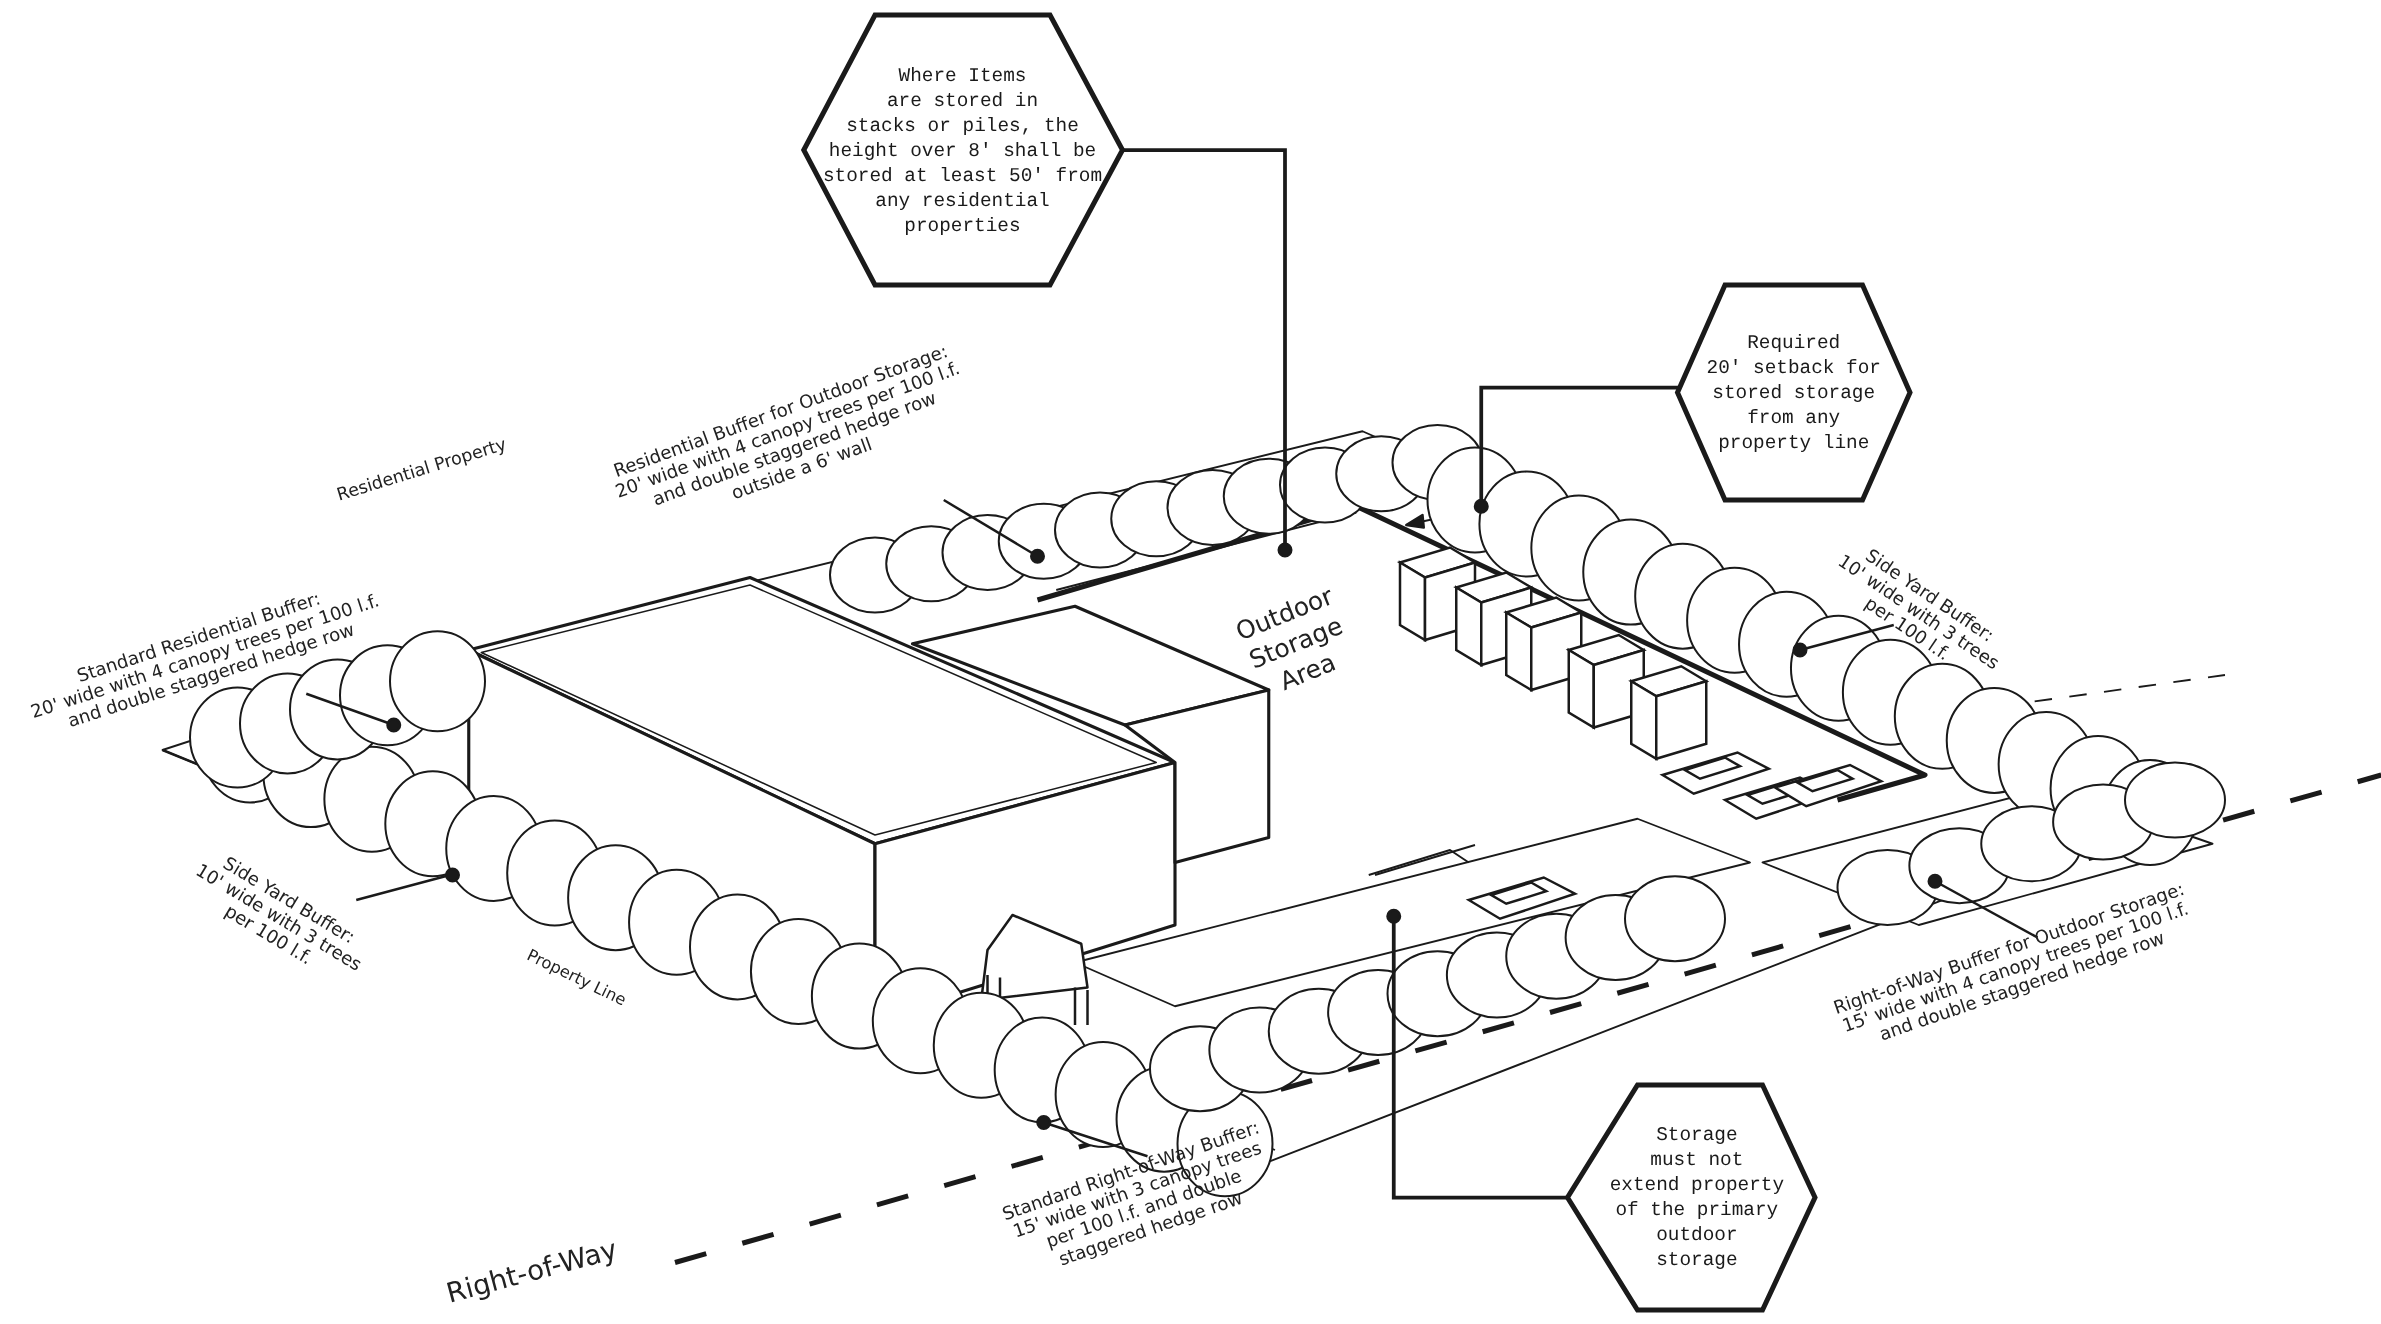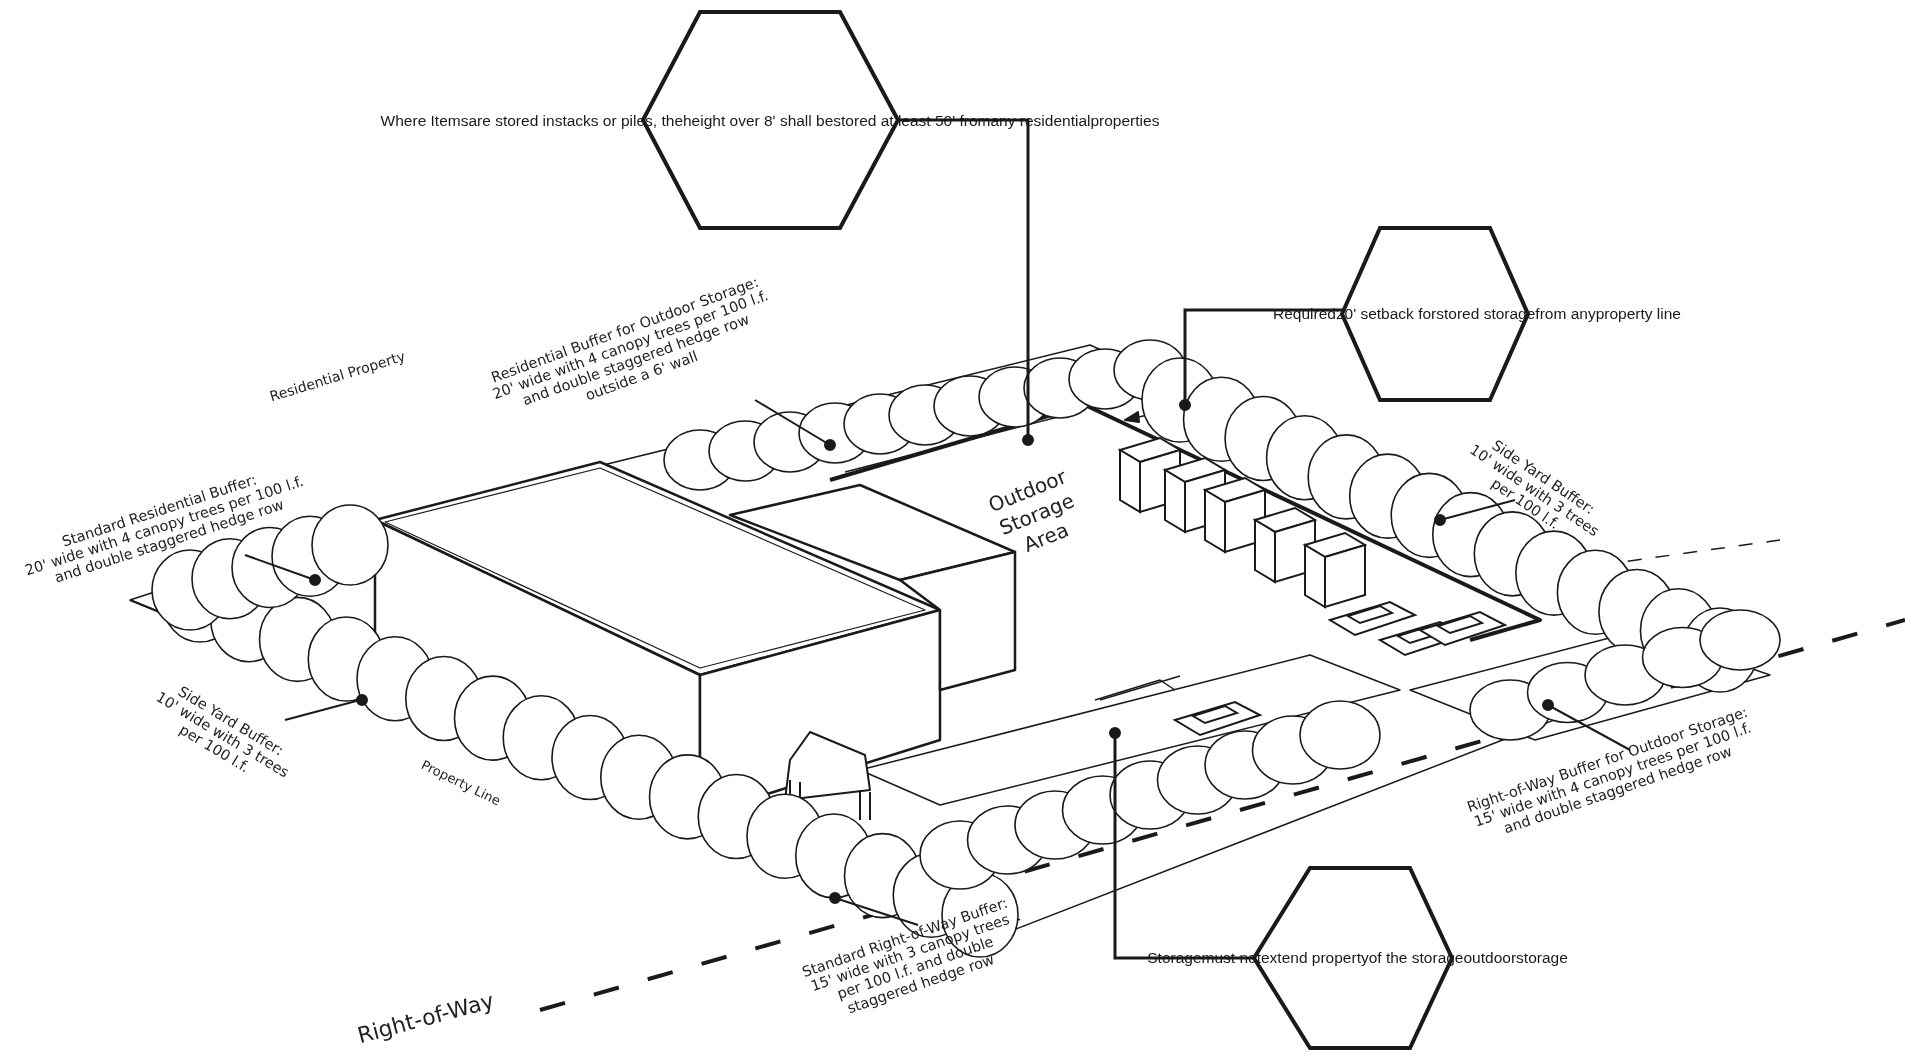--- a/index.html
+++ b/index.html
@@ -2,22 +2,22 @@
 <html><head>
 <meta charset="utf-8">
 <style>
   html, body { margin:0; padding:0; background:#ffffff; }
   body { width:1905px; height:1059px; position:relative; overflow:hidden;
          font-family:"Liberation Sans", sans-serif; color:#1a1a1a; }
   svg#scene { position:absolute; left:0; top:0; }
   .lbl { position:absolute; transform-origin:left top; white-space:nowrap;
          font-family:"DejaVu Sans", sans-serif; color:#222; text-align:center; line-height:1.12; }
   .lbl span { display:block; }
-  .hex-text { position:absolute; display:flex; flex-direction:row; align-items:center;
-              justify-content:center; text-align:center; font-family:Liberation Sans, sans-serif;
+  .hex-text { position:absolute; display:flex; flex-direction:column; align-items:center;
+              justify-content:center; text-align:center; font-family:Liberation Mono, monospace;
               color:#1a1a1a; line-height:1.3; }
   .hex-text span { display:block; white-space:nowrap; }
 </style>
 </head>
 <body>
 
 <svg id="scene" width="1905" height="1059" viewBox="0 0 1905 1059">
   <g fill="none" stroke="#1a1a1a" stroke-width="2" stroke-linejoin="round">
 
     <line x1="540" y1="1010" x2="1905" y2="620" stroke-width="4" stroke-dasharray="26,30"></line>
@@ -319,32 +319,32 @@
 
 <div class="hex-text" style="left:650px; top:18px; width:240px; height:206px; font-size:15.5px;">
   <span>Where Items</span>
   <span>are stored in</span>
   <span>stacks or piles, the</span>
   <span>height over 8' shall be</span>
   <span>stored at least 50' from</span>
   <span>any residential</span>
   <span>properties</span>
 </div>
-<div class="hex-text" style="left:1392px; top:234px; width:170px; height:160px; font-size:15.5px;">
+<div class="hex-text" style="left:1350px; top:234px; width:170px; height:160px; font-size:15.5px;">
   <span>Required</span>
   <span>20' setback for</span>
   <span>stored storage</span>
   <span>from any</span>
   <span>property line</span>
 </div>
 <div class="hex-text" style="left:1270px; top:872px; width:175px; height:172px; font-size:15.5px;">
   <span>Storage</span>
   <span>must not</span>
   <span>extend property</span>
-  <span>of the storage</span>
+  <span>of the primary</span>
   <span>outdoor</span>
   <span>storage</span>
 </div>
 
 <div class="lbl" style="left:268px; top:390px; font-size:14px; transform:rotate(-17deg);">
   <span>Residential Property</span>
 </div>
 
 <div class="lbl" style="left:485px; top:372px; font-size:14.5px; transform:rotate(-20deg);">
   <span>Residential Buffer for Outdoor Storage:</span>

